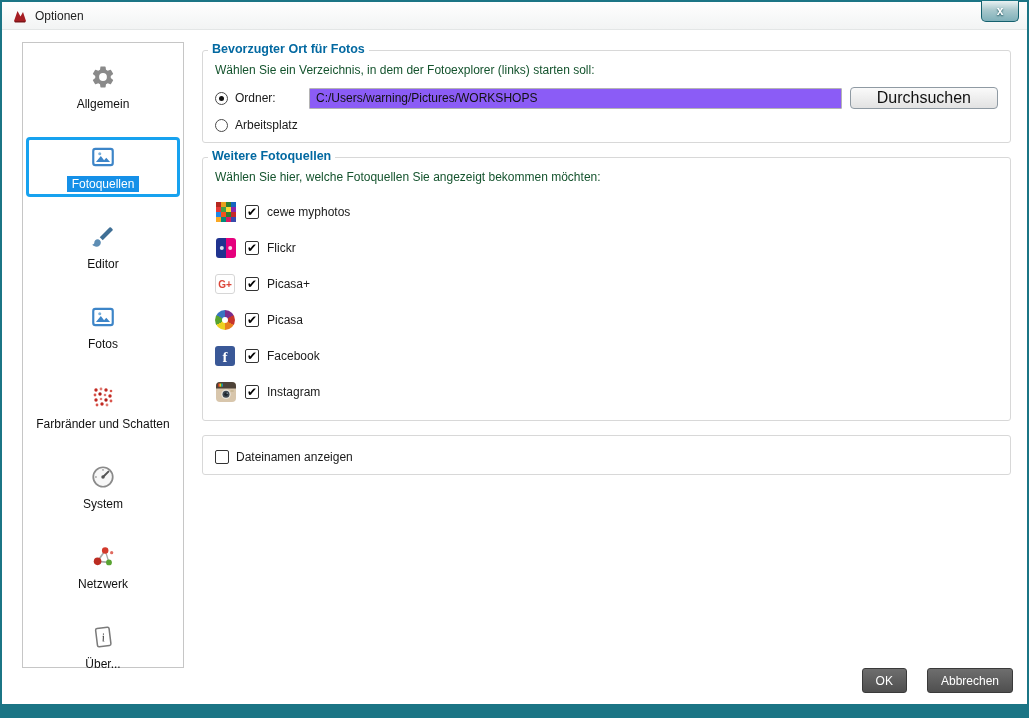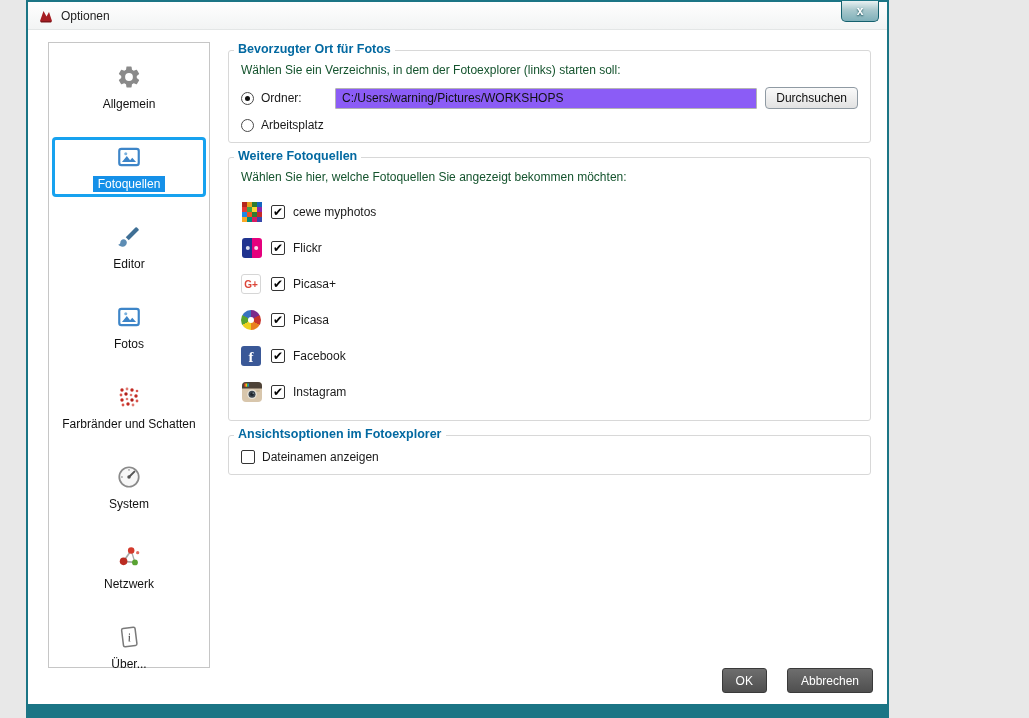--- a/index.html
+++ b/index.html
@@ -1,25 +1,24 @@
 <!DOCTYPE html>
 <html><head>
 <meta charset="utf-8">
 <style>
   * { box-sizing: border-box; margin: 0; padding: 0; }
   html, body { background: #e8e8e8; }
   body { font-family: "Liberation Sans", "DejaVu Sans", sans-serif; font-size: 12px; color: #1a1a1a; }
 
   .window {
-    width: 863px; height: 718px;
+    width: 1029px; height: 718px;
     border: 2px solid #1b7585;
     background: #fff;
     display: flex; flex-direction: column;
     position: relative;
-    margin-left: 26px;
   }
 
   
   .titlebar {
     height: 28px; flex: 0 0 28px;
     display: flex; align-items: center;
     padding: 0 10px;
     background: linear-gradient(#fefefe, #f2f4f4);
     border-bottom: 1px solid #e3e6e6;
     position: relative;
@@ -102,25 +101,25 @@
   .folder-label { width: 74px; }
 
   .path-input {
     flex: 1 1 auto; height: 21px;
     border: 1px solid #b4b4b4; border-radius: 1px;
     font-family: "Liberation Sans", "DejaVu Sans", sans-serif;
     font-size: 12px; color: #111; padding: 0 6px;
     margin-right: 8px; background: #8b5cf6;
   }
   .btn-browse {
-    height: 22px; padding: 0 10px;
+    height: 22px; padding: 0 26px;
     background: linear-gradient(#fafafa, #e2e2e2);
     border: 1px solid #8f9aa3; border-radius: 4px;
     font-family: "Liberation Sans", "DejaVu Sans", sans-serif;
-    font-size: 12px; color: #111; cursor: pointer;
+    font-size: 16px; color: #111; cursor: pointer;
   }
 
   
   .src-row { display: flex; align-items: center; height: 36px; }
   .src-icon { width: 21px; height: 21px; flex: 0 0 21px; margin-right: 9px; display: inline-flex; align-items: center; justify-content: center; }
   .src-label { margin-left: 8px; }
 
   .icon-box { width: 20px; height: 20px; border-radius: 3px; display: inline-flex; align-items: center; justify-content: center; }
   .icon-gplus { background: #fff; border: 1px solid #d6d6d6; color: #db4437; font-weight: bold; font-size: 10px; }
   .icon-fb { background: #3a5897; color: #fff; font-family: "Liberation Serif", serif; font-weight: bold; font-size: 15px; align-items: flex-end; justify-content: center; padding-bottom: 0; line-height: 18px; }
@@ -362,21 +361,20 @@
               <rect x="14.5" y="8" width="3.2" height="2" rx="0.5" fill="#c9b897"></rect>
             </svg>
           </span>
           <span class="checkbox checked"></span>
           <span class="src-label">Instagram</span>
         </div>
 
       </div>
 
       <div class="group">
-        <div class="group-title">Ansichtsoptionen im Fotoexplorer</div>
         <div class="row" style="margin-top:2px;">
           <span class="checkbox"></span>
           <span class="radio-label">Dateinamen  anzeigen</span>
         </div>
       </div>
 
     </div>
   </div>
 
   <div class="footer">

